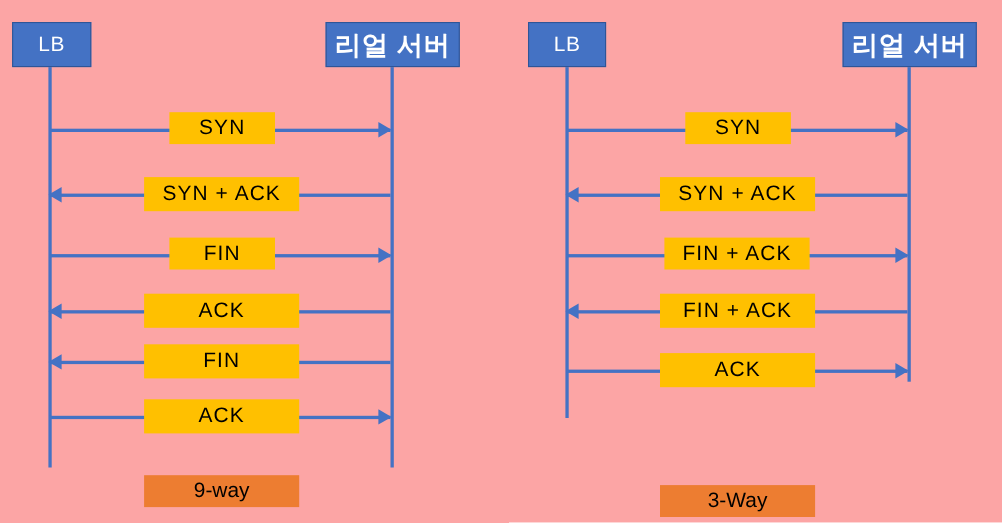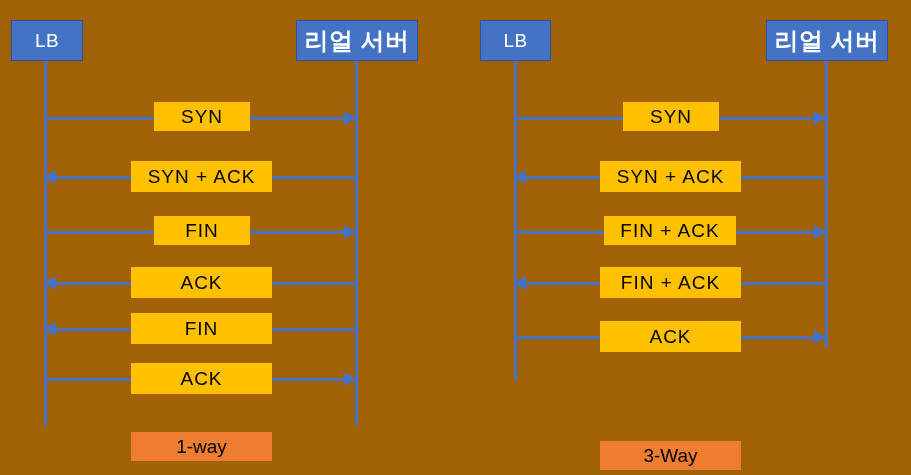--- a/index.html
+++ b/index.html
@@ -7,21 +7,21 @@
     padding: 0;
     background: #ffffff;
   }
   body {
     font-family: "Liberation Sans", sans-serif;
   }
   #canvas {
     position: relative;
     width: 911px;
     height: 475px;
-    background: #a16207;
+    background: #fca5a5;
     overflow: hidden;
   }
   .node-box {
     position: absolute;
     box-sizing: border-box;
     background: #4472c4;
     border: 1.5px solid #2f5597;
     color: #ffffff;
     display: flex;
     align-items: center;
@@ -114,21 +114,21 @@
     <div class="msg-label" style="left:131px; top:267px; width:141px; height:31px;">ACK</div>
 
     <div class="msg-line" style="left:45px; top:328px; width:310px;"></div>
     <div class="arrow-head left" style="left:44px; top:322px;"></div>
     <div class="msg-label" style="left:131px; top:313px; width:141px; height:31px;">FIN</div>
 
     <div class="msg-line" style="left:45px; top:378px; width:310px;"></div>
     <div class="arrow-head right" style="left:344px; top:372px;"></div>
     <div class="msg-label" style="left:131px; top:363px; width:141px; height:31px;">ACK</div>
 
-    <div class="footer-label" style="left:131px; top:432px; width:141px; height:29px;">1-way</div>
+    <div class="footer-label" style="left:131px; top:432px; width:141px; height:29px;">9-way</div>
   </div>
 
   <div>
 
     <div class="node-box lb" style="left:480px; top:20px; width:71px; height:41px;">LB</div>
 
     <div class="node-box server" style="left:766px; top:20px; width:122px; height:41px;">리얼 서버</div>
 
     <div class="lifeline" style="left:514px; top:61px; height:319px;"></div>
     <div class="lifeline" style="left:825px; top:61px; height:286px;"></div>

